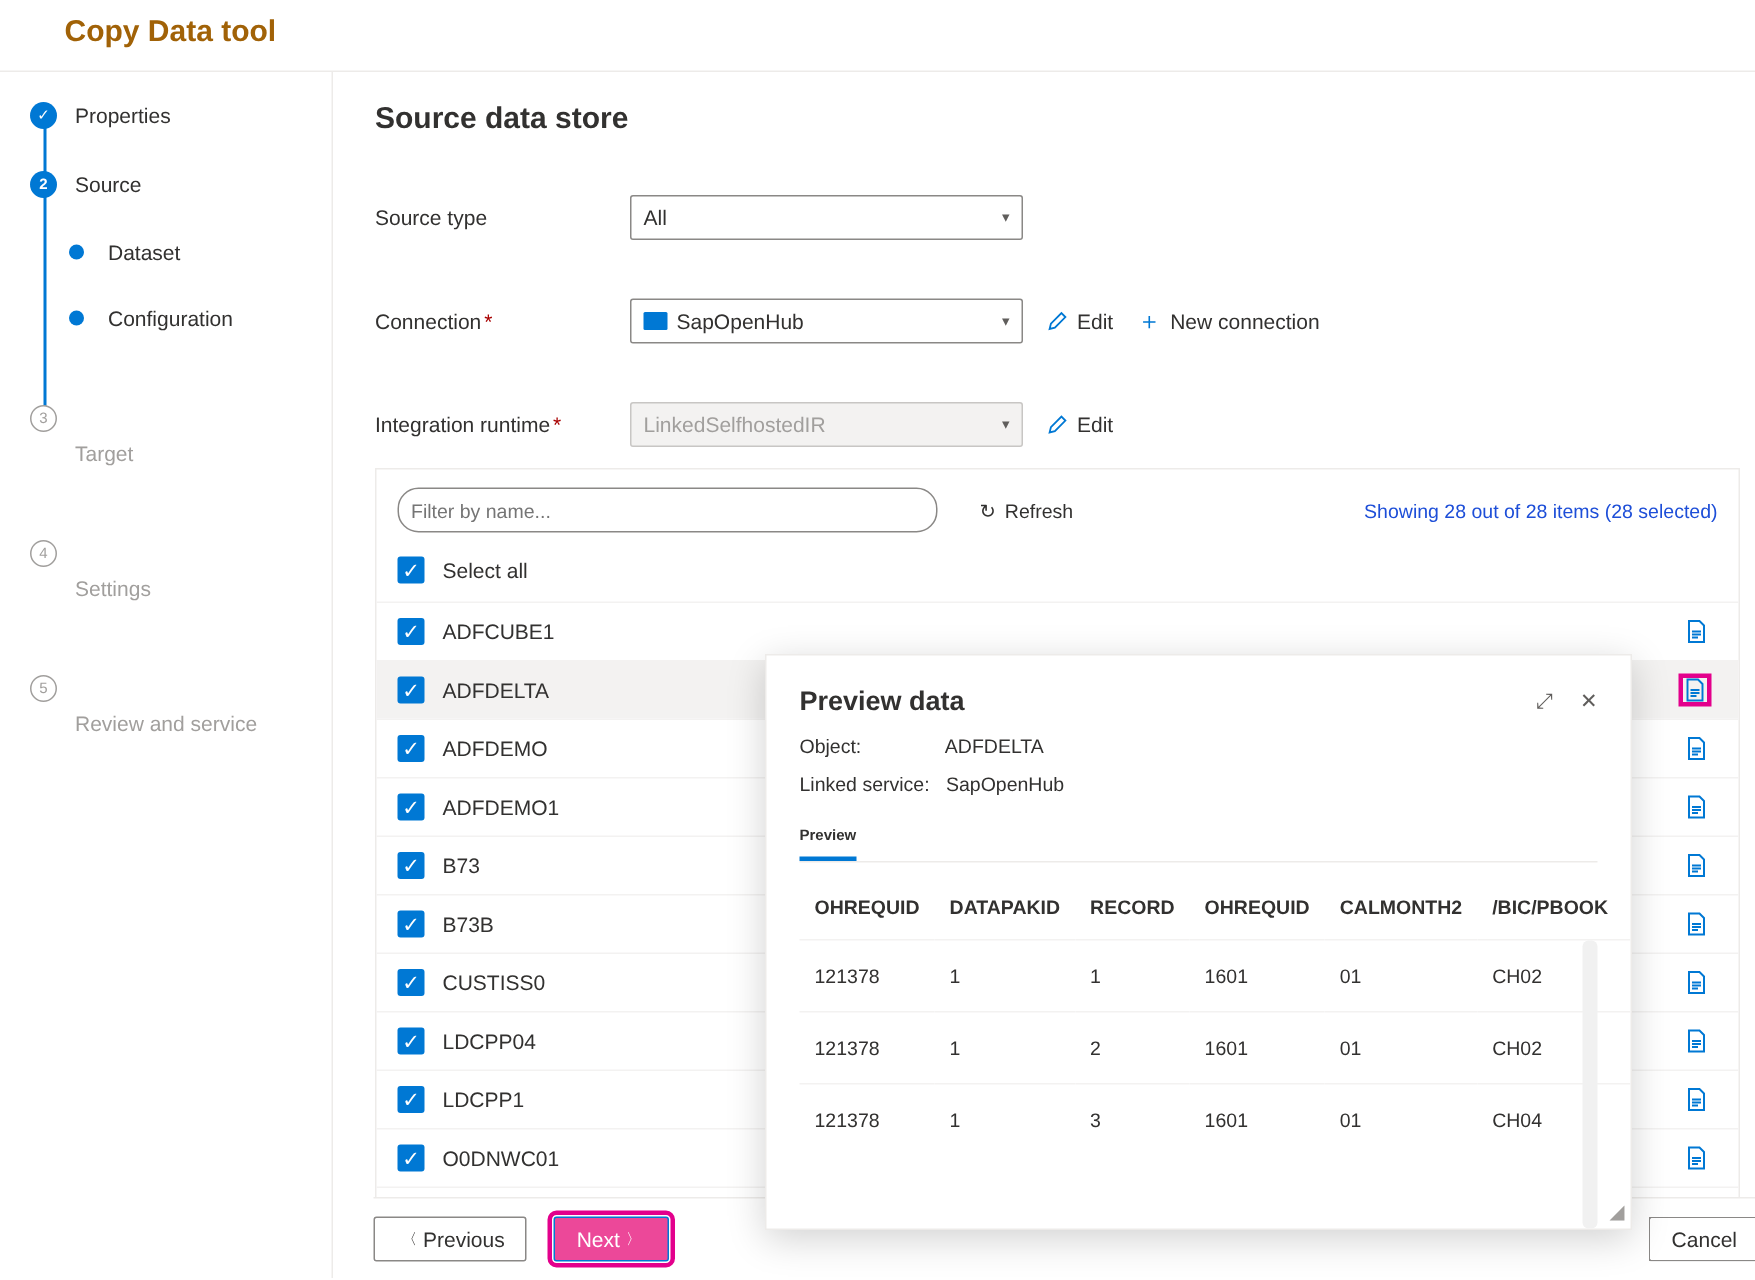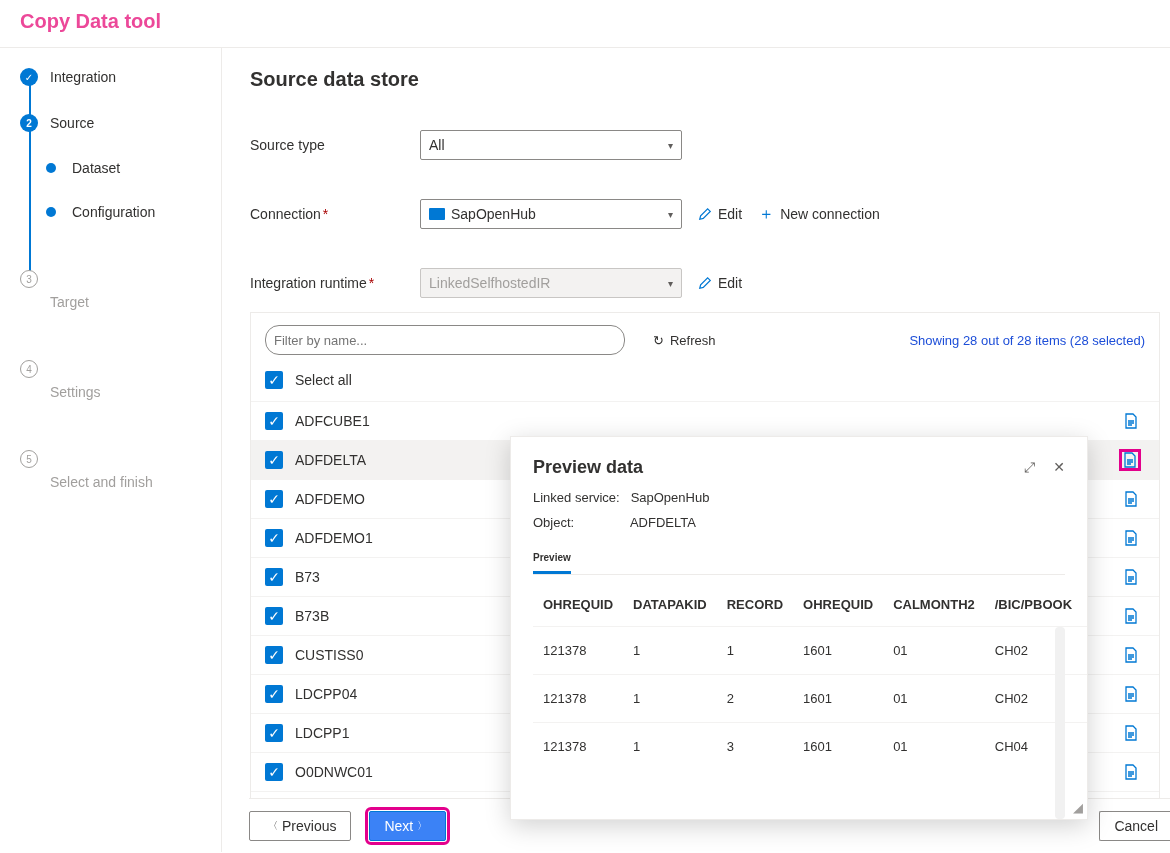--- a/index.html
+++ b/index.html
@@ -1,18 +1,18 @@
 <!DOCTYPE html>
 <html><head>
 <meta charset="utf-8">
 <style>
 * { box-sizing: border-box; margin: 0; padding: 0; font-family: "Segoe UI", Arial, sans-serif; }
 body { width: 1170px; height: 853px; background: #fff; color: #323130; overflow: hidden; position: relative; }
 
-.header { padding: 10px 10px 14px 20px; font-size: 20px; font-weight: 600; color: #ec4899; }
+.header { padding: 10px 10px 14px 20px; font-size: 20px; font-weight: 600; color: #a16207; margin-left: 23px; }
 
 .content { display: flex; height: calc(100% - 48px); border-top: 1px solid #edebe9; }
 
 
 .sidebar { width: 222px; border-right: 1px solid #edebe9; padding: 20px 0 0 20px; position: relative; }
 .step { display: flex; align-items: center; margin-bottom: 28px; position: relative; }
 .step-circle { width: 18px; height: 18px; border-radius: 50%; display: flex; align-items: center; justify-content: center; font-size: 10px; margin-right: 12px; flex-shrink: 0; z-index: 1; background: #fff; }
 .step-circle.done { background: #0078d4; color: #fff; }
 .step-circle.active { background: #0078d4; color: #fff; font-weight: 600; }
 .step-circle.child { width: 10px; height: 10px; background: #0078d4; margin-left: 4px; margin-right: 16px; }
@@ -52,21 +52,21 @@
 .row { display: flex; align-items: center; padding: 10px 14px; font-size: 14px; border-top: 1px solid #f3f2f1; position: relative; }
 .row.selected { background: #f3f2f1; }
 .row .prev { margin-left: auto; margin-right: 6px; cursor: pointer; }
 .row .prev.hl { outline: 3px solid #e3008c; outline-offset: -1px; padding: 1px; }
 
 .doc-ic svg { display: block; }
 
 
 .footer { position: absolute; bottom: 0; left: 249px; right: 0; height: 55px; border-top: 1px solid #edebe9; display: flex; align-items: center; padding: 0 0 0 0; background: #fff; }
 .btn { height: 30px; padding: 0 14px; border: 1px solid #8a8886; border-radius: 2px; background: #fff; font-size: 14px; display: flex; align-items: center; cursor: pointer; }
-.btn.primary { background: #3b82f6; color: #fff; border-color: #0078d4; }
+.btn.primary { background: #ec4899; color: #fff; border-color: #0078d4; }
 .btn .ch { font-size: 10px; margin: 0 4px; }
 .btn-hl { outline: 3px solid #e3008c; outline-offset: 1px; }
 
 
 .preview { position: absolute; left: 510px; top: 436px; width: 578px; height: 384px; background: #fff; box-shadow: 0 6px 24px rgba(0,0,0,0.18); border: 1px solid #edebe9; padding: 20px 22px 0 22px; overflow: hidden; }
 .preview .titlebar { display: flex; align-items: center; margin-bottom: 12px; }
 .preview h3 { font-size: 18px; font-weight: 600; }
 .preview .win-icons { margin-left: auto; display: flex; gap: 18px; font-size: 14px; color: #605e5c; }
 .preview .win-icons span { cursor: pointer; }
 .meta { font-size: 13px; margin-bottom: 10px; }
@@ -84,21 +84,21 @@
 
 <div class="header">Copy Data tool</div>
 
 <div class="content">
 
   <div class="sidebar">
     <div class="step-line" style="top:32px; height:192px;"></div>
 
     <div class="step">
       <div class="step-circle done">✓</div>
-      <div class="step-label">Integration</div>
+      <div class="step-label">Properties</div>
     </div>
     <div class="step">
       <div class="step-circle active">2</div>
       <div class="step-label bold">Source</div>
     </div>
     <div class="step sub">
       <div class="step-circle child"></div>
       <div class="step-label">Dataset</div>
     </div>
     <div class="step sub">
@@ -108,21 +108,21 @@
     <div class="step" style="margin-top:20px;">
       <div class="step-circle pending">3</div>
       <div class="step-label gray">Target</div>
     </div>
     <div class="step" style="margin-top:20px;">
       <div class="step-circle pending">4</div>
       <div class="step-label gray">Settings</div>
     </div>
     <div class="step" style="margin-top:20px;">
       <div class="step-circle pending">5</div>
-      <div class="step-label gray">Select and finish</div>
+      <div class="step-label gray">Review and service</div>
     </div>
   </div>
 
   <div class="main">
     <h2>Source data store</h2>
 
     <div class="form-row">
       <div class="form-label">Source type</div>
       <div class="select">
         <span>All</span>
@@ -310,26 +310,26 @@
 
 <div class="preview">
   <div class="titlebar">
     <h3>Preview data</h3>
     <div class="win-icons">
       <span>⤢</span>
       <span>✕</span>
     </div>
   </div>
   <div class="meta">
+    <span class="k">Object:</span>
+    <span>ADFDELTA</span>
+  </div>
+  <div class="meta">
     <span class="k">Linked service:</span>
     <span>SapOpenHub</span>
-  </div>
-  <div class="meta">
-    <span class="k">Object:</span>
-    <span>ADFDELTA</span>
   </div>
   <div class="tabs">
     <div class="tab">Preview</div>
   </div>
   <table class="dtable">
     <thead>
         <tr id="pv-head">
           <th>OHREQUID</th>
           <th>DATAPAKID</th>
           <th>RECORD</th>

